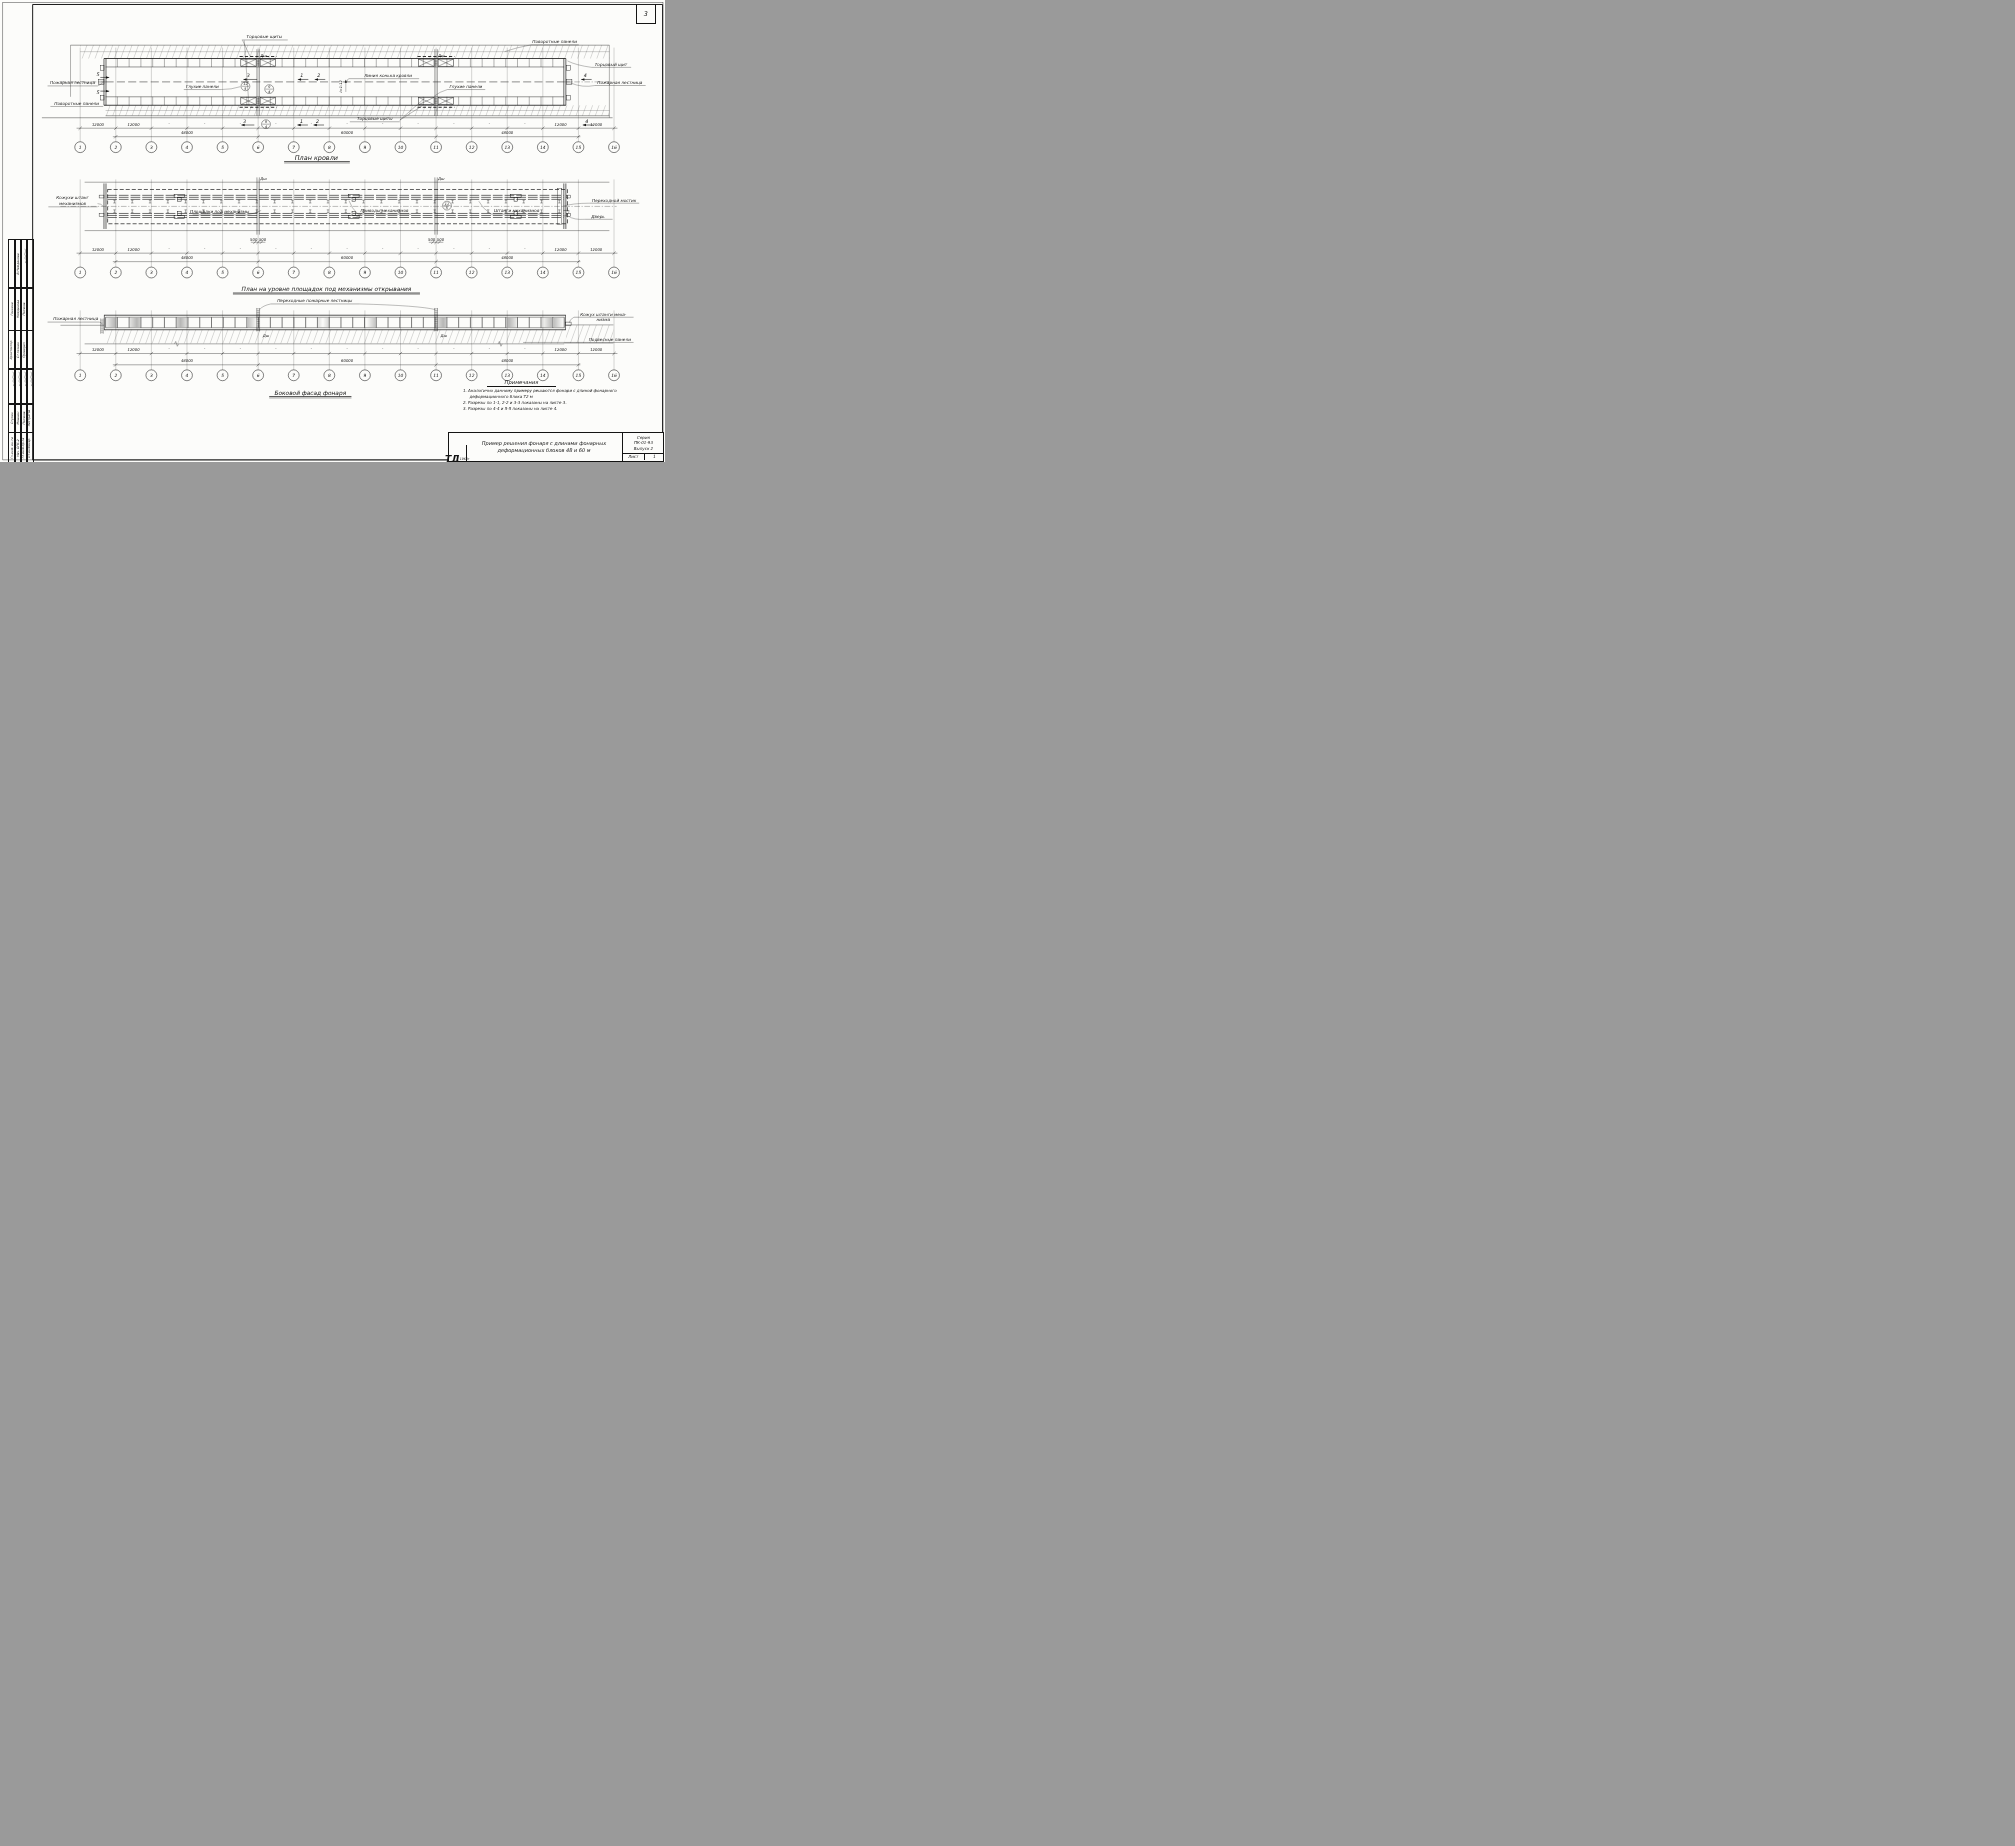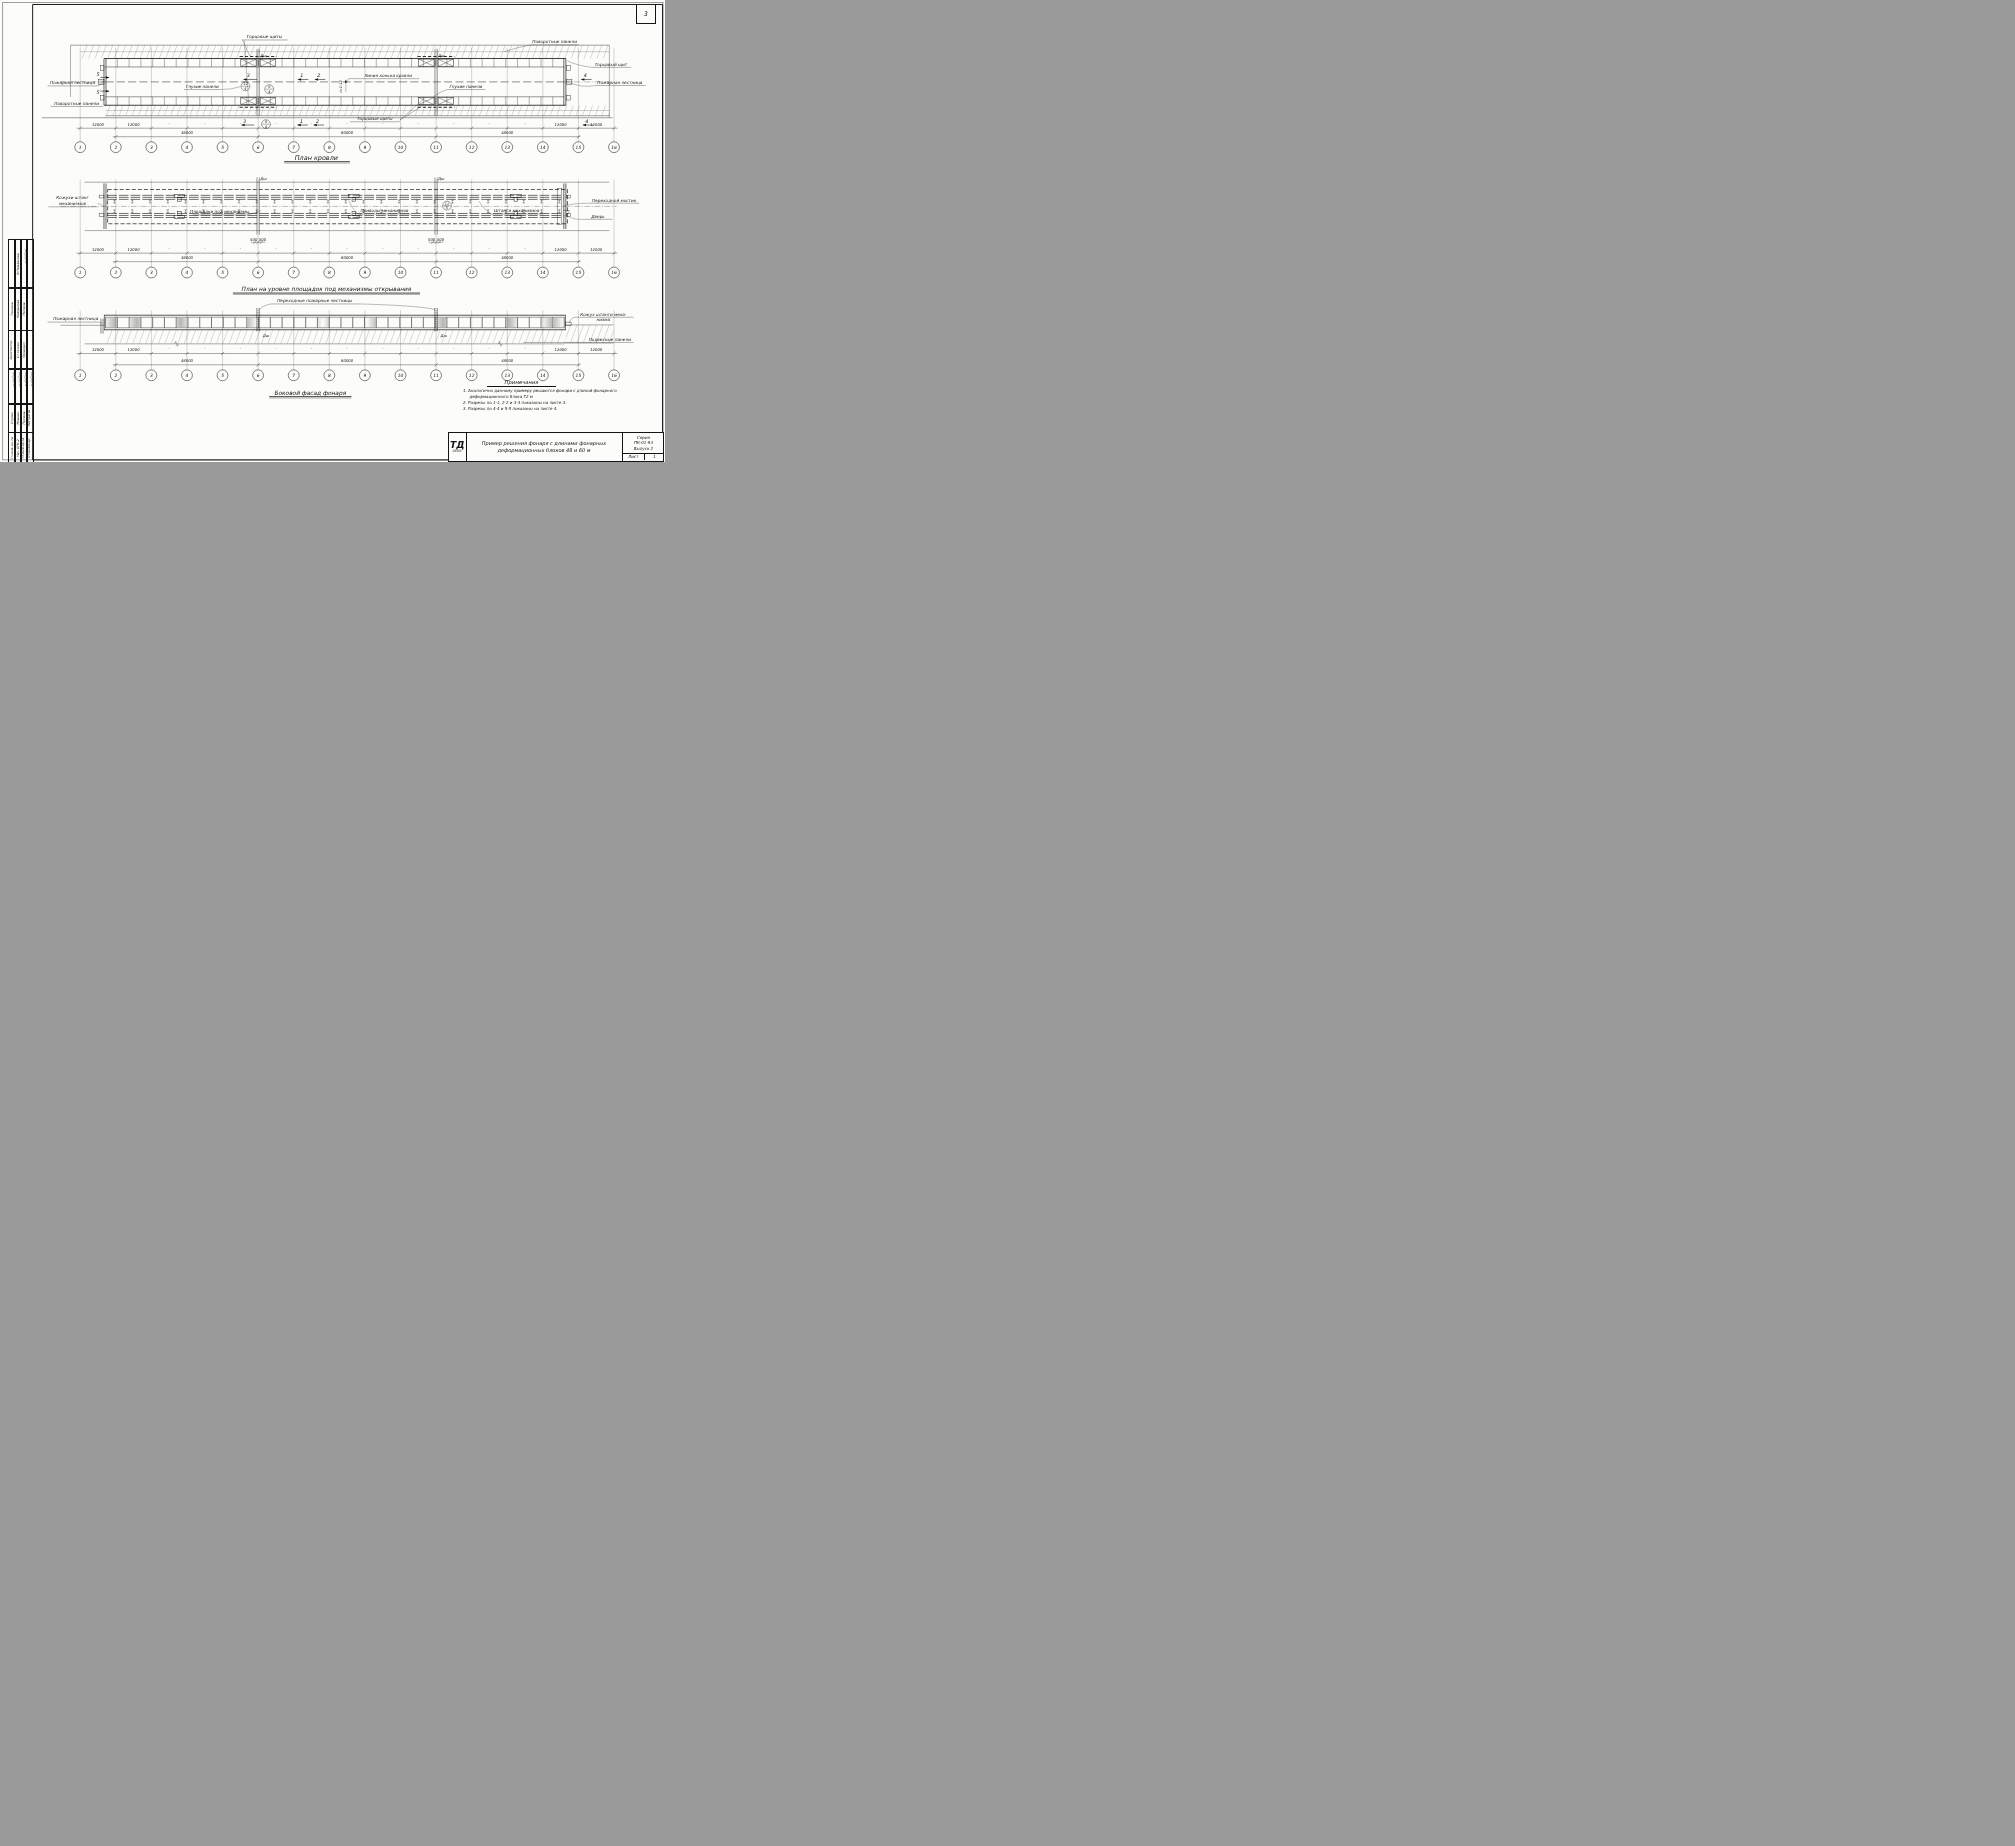--- a/index.html
+++ b/index.html
@@ -18,22 +18,22 @@
   .ttl2{font-size:14.5px;text-anchor:middle;}
   .ln{stroke:#141414;fill:none;}
   .pagebox{position:absolute;left:636px;top:4.4px;width:17.7px;height:19px;
     border:1px solid #141414;border-top:none;display:flex;align-items:center;justify-content:center;
     font-size:6.4px;}
   .notes{position:absolute;left:463px;top:380px;width:182px;font-size:4px;line-height:5.4px;}
   .notes-title{width:69px;margin-left:24px;text-align:center;font-size:5.2px;
     border-bottom:1.2px double #141414;padding-bottom:0.4px;margin-bottom:1.6px;}
   .note-item{padding-left:6.4px;text-indent:-6.4px;margin-bottom:0.8px;}
   .tblock{position:absolute;left:448px;top:432px;width:214px;height:28px;border:1px solid #141414;background:#fcfcfa;}
-  .tb-logo{position:absolute;left:0;top:0;width:16.5px;height:100%;border-right:0.8px solid #141414;
-    display:flex;flex-direction:column;align-items:center;justify-content:center;}
+  .tb-logo{position:absolute;left:0;top:12px;width:16.5px;height:100%;border-right:0.8px solid #141414;
+    display:flex;flex-direction:row;align-items:center;justify-content:center;}
   .tb-td{font-size:9.3px;font-weight:bold;line-height:8.9px;}
   .tb-year{font-size:3.2px;}
   .tb-title{position:absolute;left:16.5px;top:0;width:157px;height:100%;
     display:flex;flex-direction:column;align-items:center;justify-content:center;font-size:5px;line-height:6.9px;text-align:center;}
   .tb-right{position:absolute;left:173px;top:0;width:41px;height:100%;border-left:0.8px solid #141414;}
   .tb-series{height:20px;border-bottom:0.8px solid #141414;display:flex;flex-direction:column;
     align-items:center;justify-content:center;font-size:4px;line-height:5.2px;}
   .tb-list{position:absolute;left:0;top:20.6px;width:20.6px;height:6.4px;border-right:0.8px solid #141414;
     display:flex;align-items:center;justify-content:center;font-size:4px;}
   .tb-listno{position:absolute;left:21.4px;top:20.6px;width:20px;height:6.4px;

